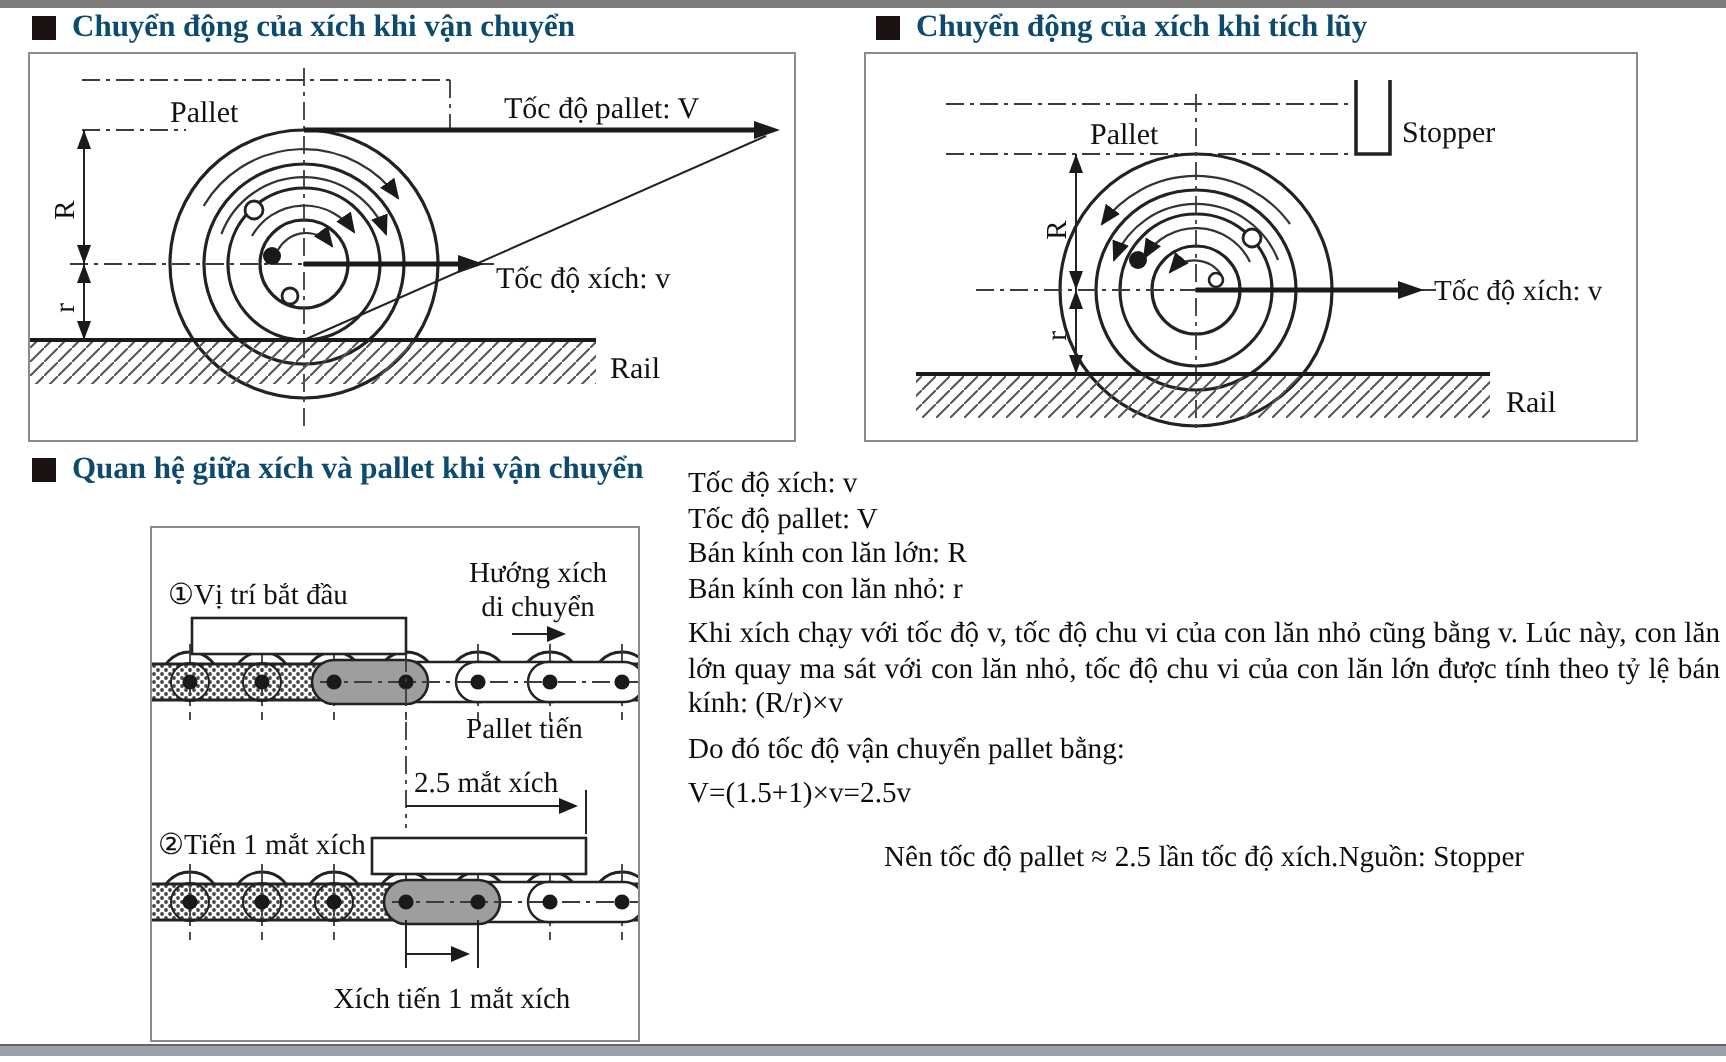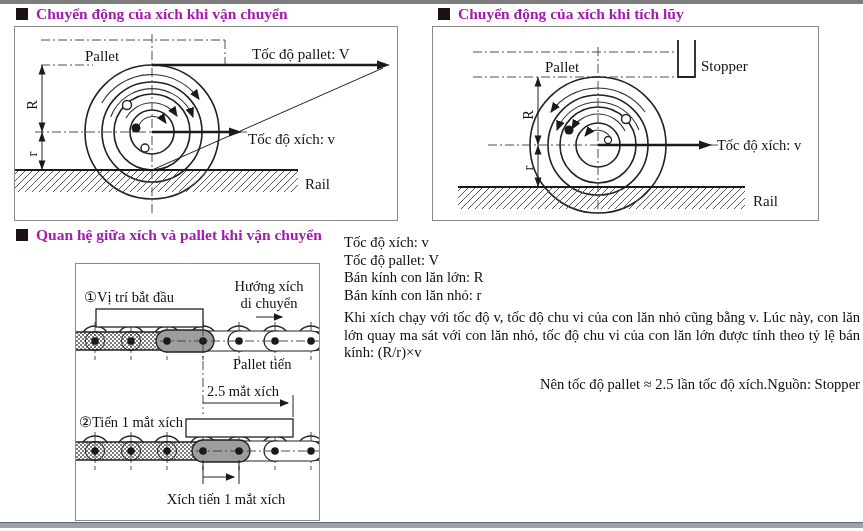--- a/index.html
+++ b/index.html
@@ -4,37 +4,37 @@
 <style>
   html,body { margin:0; padding:0; background:#fff; }
   .page {
     position:relative; width:863px; height:531px; background:#fff; overflow:hidden;
     font-family:"Liberation Serif", serif; color:#111;
   }
   .bar-top { position:absolute; left:0; top:0; width:863px; height:4px; background:#7d7d7d; }
   .bar-bottom { position:absolute; left:0; top:522px; width:863px; height:5px;
     background:#9ba1ab; border-top:1px solid #5f6672; }
   .section-title { position:absolute; display:flex; align-items:center; gap:8px;
-    font-weight:bold; font-size:15.5px; color:#a21caf; white-space:nowrap; }
+    font-weight:bold; font-size:15.5px; color:#0c4a6e; white-space:nowrap; }
   .sq { width:12px; height:12px; background:#1d1212; flex:0 0 auto; }
   .panel { position:absolute; border:1px solid #8a8a8a; background:#fff; }
   .panel svg { display:block; }
   svg text.lbl { font-family:"Liberation Serif", serif; font-size:15px; fill:#111; }
   svg text.sm { font-family:"Liberation Serif", serif; font-size:14.5px; fill:#111; }
   .dd   { stroke:#3a3a3a; stroke-width:0.9; fill:none; stroke-dasharray:9 3 2 3; }
   .thin { stroke:#222; stroke-width:1; fill:none; }
   .med  { stroke:#222; stroke-width:1.4; fill:none; }
   .circ { stroke:#222; stroke-width:1.6; fill:none; }
   .thick{ stroke:#1a1a1a; stroke-width:2.6; fill:none; }
   .arc  { stroke:#333; stroke-width:1.1; fill:none; }
   .textcol { position:absolute; left:344px; top:229px; width:516px;
     font-size:14.6px; line-height:17.5px; color:#0d0d0d; }
   .textcol p { margin:0 0 5px 0; }
   .textcol .just { text-align:justify; }
-  .lastrow { display:flex; justify-content:flex-end; margin-top:14px; }
+  .lastrow { display:flex; justify-content:center; margin-top:14px; }
 </style>
 </head>
 <body>
 
 <div class="page">
   <div class="bar-top"></div>
 
   <div class="section-title" style="left:16px; top:5px;">
     <span class="sq"></span>
     <span>Chuyển động của xích khi vận chuyển</span>
@@ -280,23 +280,25 @@
     <p class="defs">
       </p>
       <div>Tốc độ xích: v</div>
       <div>Tốc độ pallet: V</div>
       <div>Bán kính con lăn lớn: R</div>
       <div>Bán kính con lăn nhỏ: r</div>
     <p></p>
     <p class="just">Khi xích chạy với tốc độ v, tốc độ chu vi của con lăn nhỏ cũng bằng v. Lúc này, con lăn lớn quay ma sát với con lăn nhỏ, tốc độ chu vi của con lăn lớn được tính theo tỷ lệ bán kính: (R/r)×v</p>
     <p>
       </p>
+      <div>Do đó tốc độ vận chuyển pallet bằng:</div>
     <p></p>
     <p>
       </p>
+      <div>V=(1.5+1)×v=2.5v</div>
     <p></p>
     <div class="lastrow">
       <span>Nên tốc độ pallet ≈ 2.5 lần tốc độ xích.</span>
       <span>Nguồn: Stopper</span>
     </div>
   </div>
 
   <div class="bar-bottom"></div>
 </div>
 

